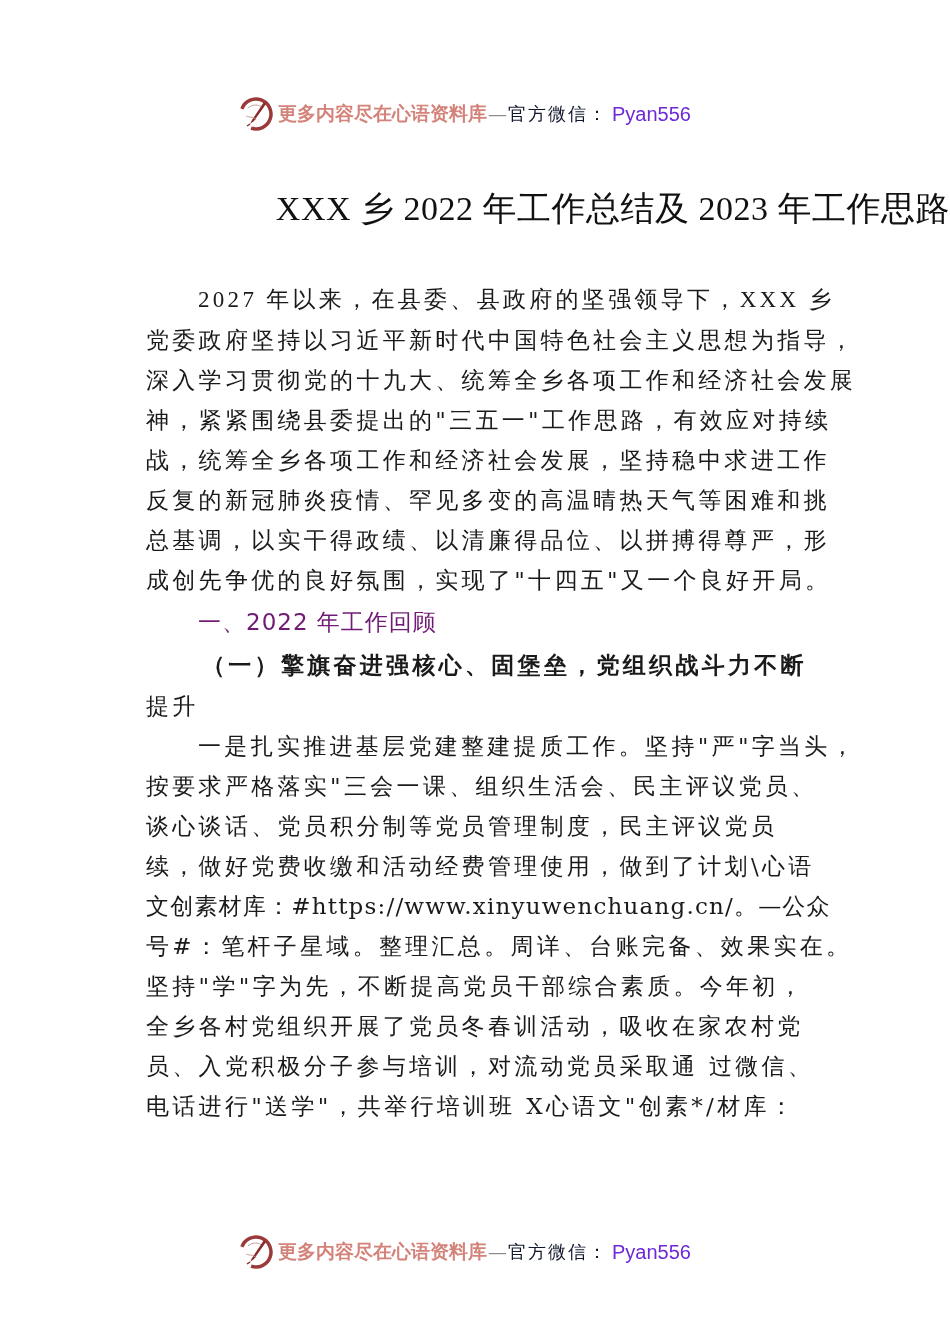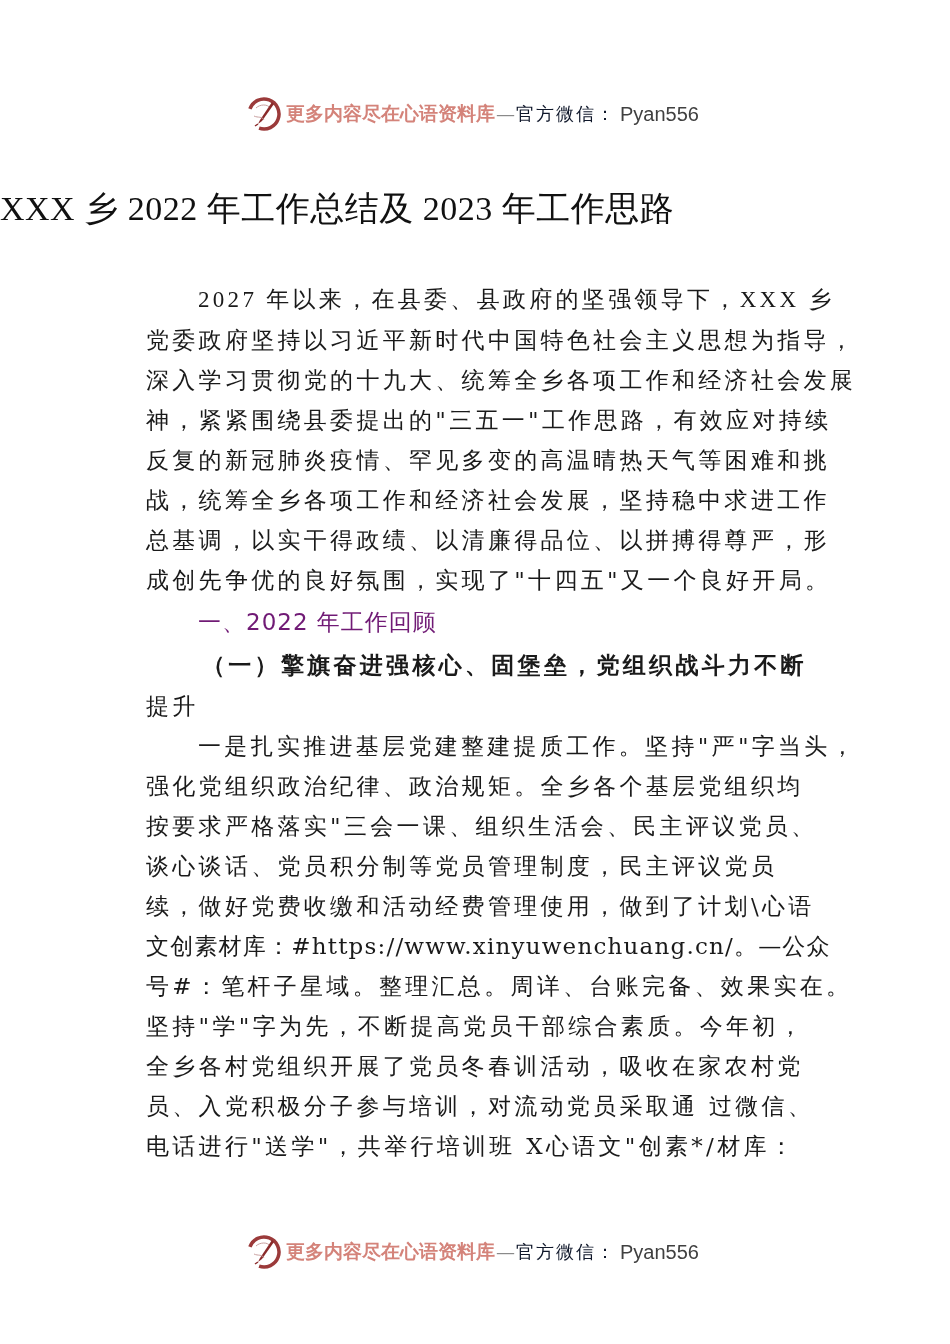--- a/index.html
+++ b/index.html
@@ -10,21 +10,21 @@
     body {
       width: 950px;
       height: 1344px;
       position: relative;
       overflow: hidden;
       font-family: "DejaVu Serif", "Liberation Serif", serif;
       color: #111111;
     }
     .watermark {
       position: absolute;
-      left: 246px;
+      left: 238px;
       height: 40px;
       display: flex;
       align-items: center;
       white-space: nowrap;
     }
     .watermark.top { top: 94px; }
     .watermark.bottom { top: 1232px; }
     .wm-logo {
       width: 36px;
       height: 36px;
@@ -43,31 +43,31 @@
       font-size: 19px;
       margin: 0 1px;
     }
     .wm-gray {
       color: #0f172a;
       font-family: "DejaVu Serif", "Liberation Serif", serif;
       font-size: 18px;
       letter-spacing: 2px;
     }
     .wm-id {
-      color: #404040;
+      color: #6d28d9;
       font-family: "Liberation Sans", "DejaVu Sans", sans-serif;
       font-size: 20px;
       margin-left: 4px;
     }
     .doc-title {
       position: absolute;
       top: 186px;
       left: 0;
       width: 950px;
-      text-align: left;
+      text-align: right;
       font-family: "Liberation Serif", "DejaVu Serif", serif;
       font-size: 34px;
       color: #111;
       letter-spacing: 0.5px;
       white-space: nowrap;
     }
     .content {
       position: absolute;
       top: 280px;
       left: 146px;
@@ -121,29 +121,28 @@
   <span class="wm-id">Pyan556</span>
 </div>
 
 <div class="doc-title">XXX 乡  2022 年工作总结及  2023 年工作思路</div>
 
 <div class="content">
   <div class="line indent num-lead">2027 年以来，在县委、县政府的坚强领导下，XXX 乡</div>
   <div class="line">党委政府坚持以习近平新时代中国特色社会主义思想为指导，</div>
   <div class="line">深入学习贯彻党的十九大、统筹全乡各项工作和经济社会发展</div>
   <div class="line">神，紧紧围绕县委提出的"三五一"工作思路，有效应对持续</div>
+  <div class="line">战，统筹全乡各项工作和经济社会发展，坚持稳中求进工作</div>
   <div class="line">反复的新冠肺炎疫情、罕见多变的高温晴热天气等困难和挑</div>
-  <div class="line">战，统筹全乡各项工作和经济社会发展，坚持稳中求进工作</div>
   <div class="line">总基调，以实干得政绩、以清廉得品位、以拼搏得尊严，形</div>
   <div class="line">成创先争优的良好氛围，实现了"十四五"又一个良好开局。</div>
   <div class="line h1">一、2022 年工作回顾</div>
   <div class="line h2">（一）擎旗奋进强核心、固堡垒，党组织战斗力不断</div>
   <div class="line">提升</div>
   <div class="line indent">一是扎实推进基层党建整建提质工作。坚持"严"字当头，</div>
-  <div class="line">强化党组织政治纪律、政治规矩。全乡各个基层党组织均</div>
   <div class="line">按要求严格落实"三会一课、组织生活会、民主评议党员、</div>
   <div class="line">谈心谈话、党员积分制等党员管理制度，民主评议党员</div>
   <div class="line">续，做好党费收缴和活动经费管理使用，做到了计划\心语</div>
   <div class="line mono" style="letter-spacing:1.2px;text-align:center;">文创素材库：#https://www.xinyuwenchuang.cn/。—公众</div>
   <div class="line">号#：笔杆子星域。整理汇总。周详、台账完备、效果实在。</div>
   <div class="line">坚持"学"字为先，不断提高党员干部综合素质。今年初，</div>
   <div class="line">全乡各村党组织开展了党员冬春训活动，吸收在家农村党</div>
   <div class="line">员、入党积极分子参与培训，对流动党员采取通 过微信、</div>
   <div class="line">电话进行"送学"，共举行培训班 X心语文"创素*/材库：</div>
 </div>

